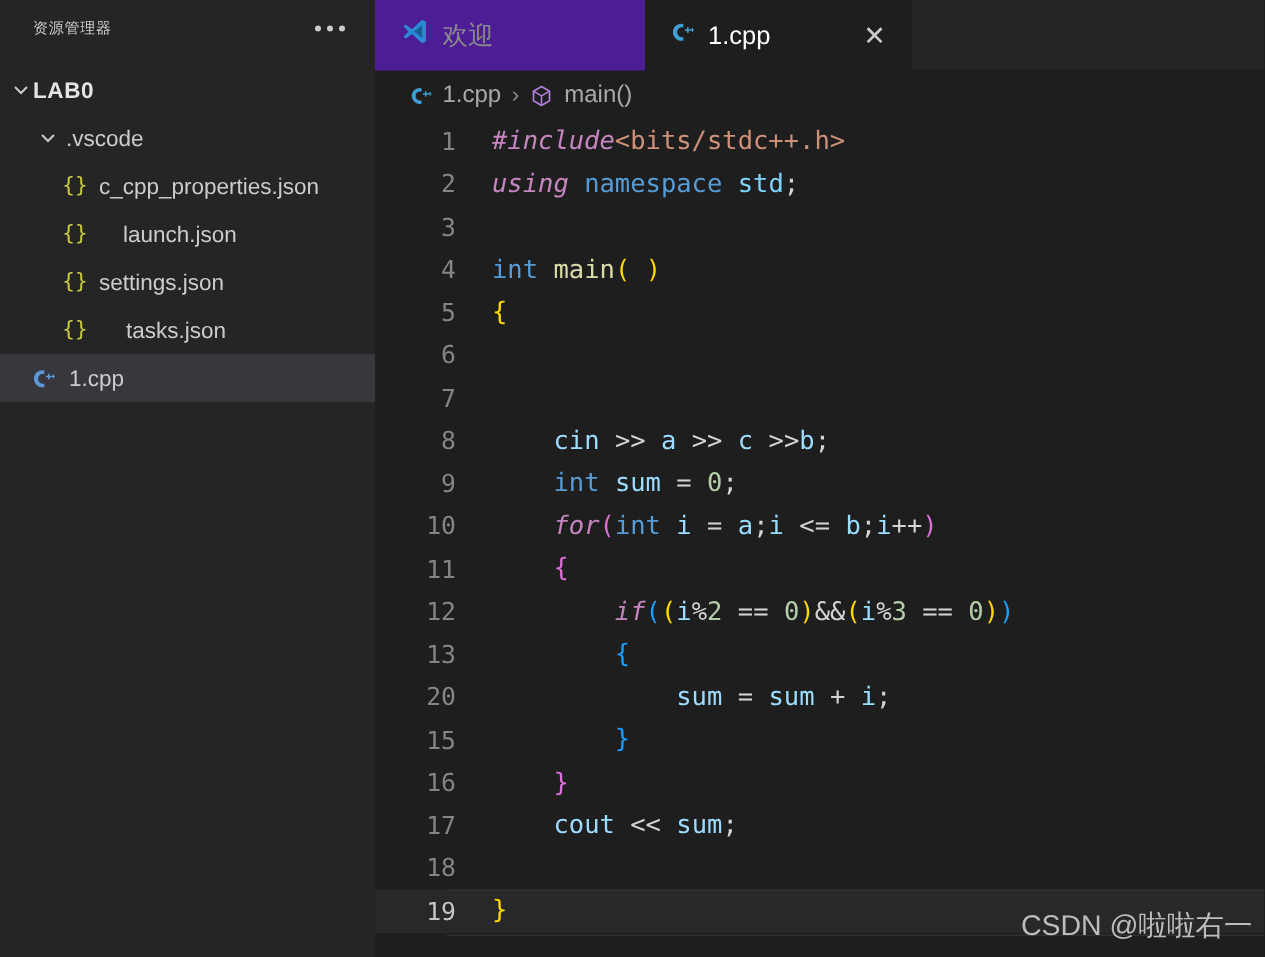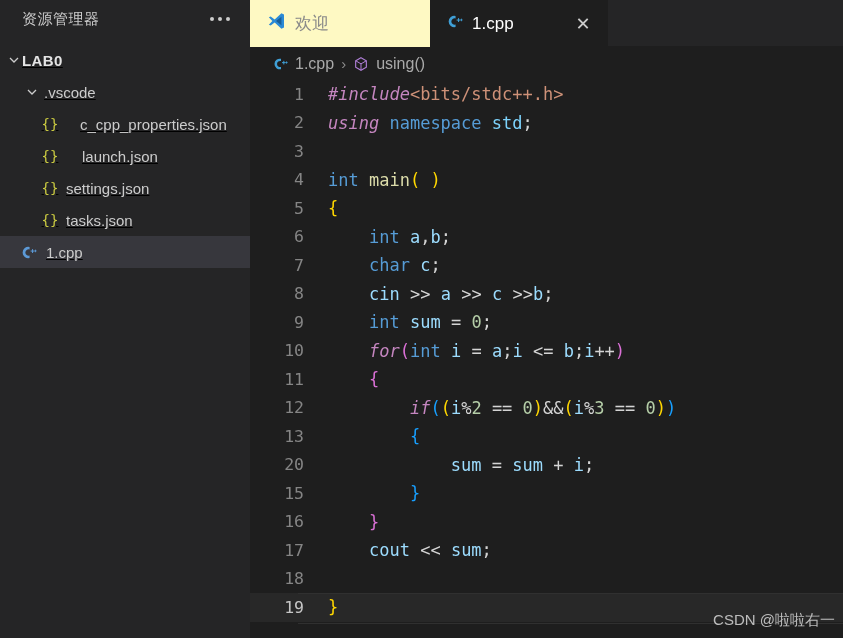--- a/index.html
+++ b/index.html
@@ -19,25 +19,25 @@
     position: relative;
   }
   .explorer-header {
     height: 38px;
     display: flex; align-items: center; justify-content: space-between;
     padding: 0 14px 0 22px;
     color: #cccccc;
     font-size: 15px;
     letter-spacing: .5px;
   }
-  .explorer-header .title { color: #cccccc; font-size: 15px; }
+  .explorer-header .title { color: #cccccc; font-size: 10px; }
   .dots { display: flex; gap: 4px; align-items: center; padding-right: 6px; }
   .dots i { width: 4px; height: 4px; border-radius: 50%; background: #cccccc; display:block; }
 
-  .tree { margin-top: 6px; text-decoration: underline; }
+  .tree { margin-top: 6px; }
   .row {
     height: 32px;
     display: flex; align-items: center;
     color: #cccccc;
     font-size: 15px;
     white-space: nowrap;
     cursor: pointer;
   }
   .row.selected { background: #37373d; }
   .chev {
@@ -66,21 +66,21 @@
   }
   .tab {
     display: flex; align-items: center; gap: 9px;
     padding: 0 16px;
     height: 47px;
     color: #8a8a8a;
     font-size: 17px;
     cursor: pointer;
     position: relative;
   }
-  .tab.inactive { background: #fef9c3; width: 180px; }
+  .tab.inactive { background: #4c1d95; width: 180px; }
   .tab.active { background: #1e1e1e; color: #ffffff; width: 178px; }
   .tab .tab-label { flex: 1 1 auto; }
   .tab.active .tab-label { color: #ffffff; }
   .tab-close {
     color: #cccccc; font-size: 18px; line-height: 1;
     width: 18px; text-align: center;
   }
   .tabfill { flex: 1 1 auto; background: #252526; }
 
   #breadcrumb {
@@ -128,21 +128,21 @@
   .num  { color: #b5cea8; }  
   .str  { color: #ce9178; text-align: right; }  
   .op   { color: #d4d4d4; }  
   .cls  { color: #7dd3fc; }  
   .b1   { color: #ffd700; }  
   .b2   { color: #da70d6; }  
   .b3   { color: #179fff; }  
 
   #watermark {
     position: absolute; right: 8px; bottom: 8px;
-    color: #c9c9c9; font-size: 15px;
+    color: #c9c9c9; font-size: 19px;
     font-family: "Liberation Sans", sans-serif;
     opacity: .92;
   }
 </style>
 </head>
 <body>
 
 <div id="app">
 
   <div id="sidebar">
@@ -171,36 +171,36 @@
         <span class="chev">
           <svg width="16" height="16" viewBox="0 0 16 16">
               <path d="M4 6l4 4 4-4" fill="none" stroke="#cccccc" stroke-width="1.3"></path>
             </svg>
         </span>
         <span class="row-label" style="margin-left:4px;">.vscode</span>
       </div>
 
       <div class="row" style="padding-left:40px;">
         <span class="json-icon">{}</span>
-        <span class="row-label" style="margin-left:20px;">c_cpp_properties.json</span>
+        <span class="row-label" style="margin-left:6px;">c_cpp_properties.json</span>
       </div>
 
       <div class="row" style="padding-left:40px;">
         <span class="json-icon">{}</span>
         <span class="row-label" style="margin-left:22px;">launch.json</span>
       </div>
 
       <div class="row" style="padding-left:40px;">
         <span class="json-icon">{}</span>
         <span class="row-label" style="margin-left:6px;">settings.json</span>
       </div>
 
       <div class="row" style="padding-left:40px;">
         <span class="json-icon">{}</span>
-        <span class="row-label" style="margin-left:6px;">tasks.json</span>
+        <span class="row-label" style="margin-left:24px;">tasks.json</span>
       </div>
 
       <div class="row selected" style="padding-left:18px;">
         <span class="cpp-icon">
           <svg width="17" height="17" viewBox="0 0 24 24">
             <path d="M13.5 4.2A8 8 0 1 0 13.5 19.8 L13.5 16.4 A4.6 4.6 0 1 1 13.5 7.6 Z" fill="#5c99d6"></path>
             <rect x="15" y="9.2" width="5.4" height="1.5" fill="#5c99d6"></rect>
             <rect x="16.95" y="7.25" width="1.5" height="5.4" fill="#5c99d6"></rect>
             <rect x="20.2" y="9.2" width="3.2" height="1.2" fill="#5c99d6"></rect>
             <rect x="21.4" y="8.0" width="1.2" height="3.6" fill="#5c99d6"></rect>
@@ -254,21 +254,21 @@
         </svg>
       </span>
       <span class="crumb">1.cpp</span>
       <span class="sep">›</span>
       <span style="display:flex;align-items:center;">
         <svg width="16" height="16" viewBox="0 0 24 24">
           <path d="M12 2.6l8 4.6v9.6l-8 4.6-8-4.6V7.2z" fill="none" stroke="#b07fd8" stroke-width="1.7"></path>
           <path d="M4.3 7.3L12 11.8l7.7-4.5M12 11.8v9.2" fill="none" stroke="#b07fd8" stroke-width="1.5"></path>
         </svg>
       </span>
-      <span class="crumb">using()</span>
+      <span class="crumb">main()</span>
     </div>
 
     <div id="code">
         <div class="cline">
           <div class="lno">1</div>
           <div class="ctext"><span class="ctl">#include</span><span class="str">&lt;bits/stdc++.h&gt;</span></div>
         </div>
         <div class="cline">
           <div class="lno">2</div>
           <div class="ctext"><span class="ctl">using</span><span class="op"> </span><span class="kw">namespace</span><span class="op"> </span><span class="cls">std</span><span class="op">;</span></div>
@@ -280,25 +280,23 @@
         <div class="cline">
           <div class="lno">4</div>
           <div class="ctext"><span class="kw">int</span><span class="op"> </span><span class="fn">main</span><span class="b1">(</span><span class="op"> </span><span class="b1">)</span></div>
         </div>
         <div class="cline">
           <div class="lno">5</div>
           <div class="ctext"><span class="b1">{</span></div>
         </div>
         <div class="cline">
           <div class="lno">6</div>
-          <div class="ctext"><span class="guide" style="left: 6px;"></span><span class="op">    </span><span class="kw">int</span><span class="op"> </span><span class="var">a</span><span class="op">,</span><span class="var">b</span><span class="op">;</span></div>
         </div>
         <div class="cline">
           <div class="lno">7</div>
-          <div class="ctext"><span class="guide" style="left: 6px;"></span><span class="op">    </span><span class="kw">char</span><span class="op"> </span><span class="var">c</span><span class="op">;</span></div>
         </div>
         <div class="cline">
           <div class="lno">8</div>
           <div class="ctext"><span class="guide" style="left: 6px;"></span><span class="op">    </span><span class="var">cin</span><span class="op"> </span><span class="op">&gt;&gt;</span><span class="op"> </span><span class="var">a</span><span class="op"> </span><span class="op">&gt;&gt;</span><span class="op"> </span><span class="var">c</span><span class="op"> </span><span class="op">&gt;&gt;</span><span class="var">b</span><span class="op">;</span></div>
         </div>
         <div class="cline">
           <div class="lno">9</div>
           <div class="ctext"><span class="guide" style="left: 6px;"></span><span class="op">    </span><span class="kw">int</span><span class="op"> </span><span class="var">sum</span><span class="op"> </span><span class="op">=</span><span class="op"> </span><span class="num">0</span><span class="op">;</span></div>
         </div>
         <div class="cline">

